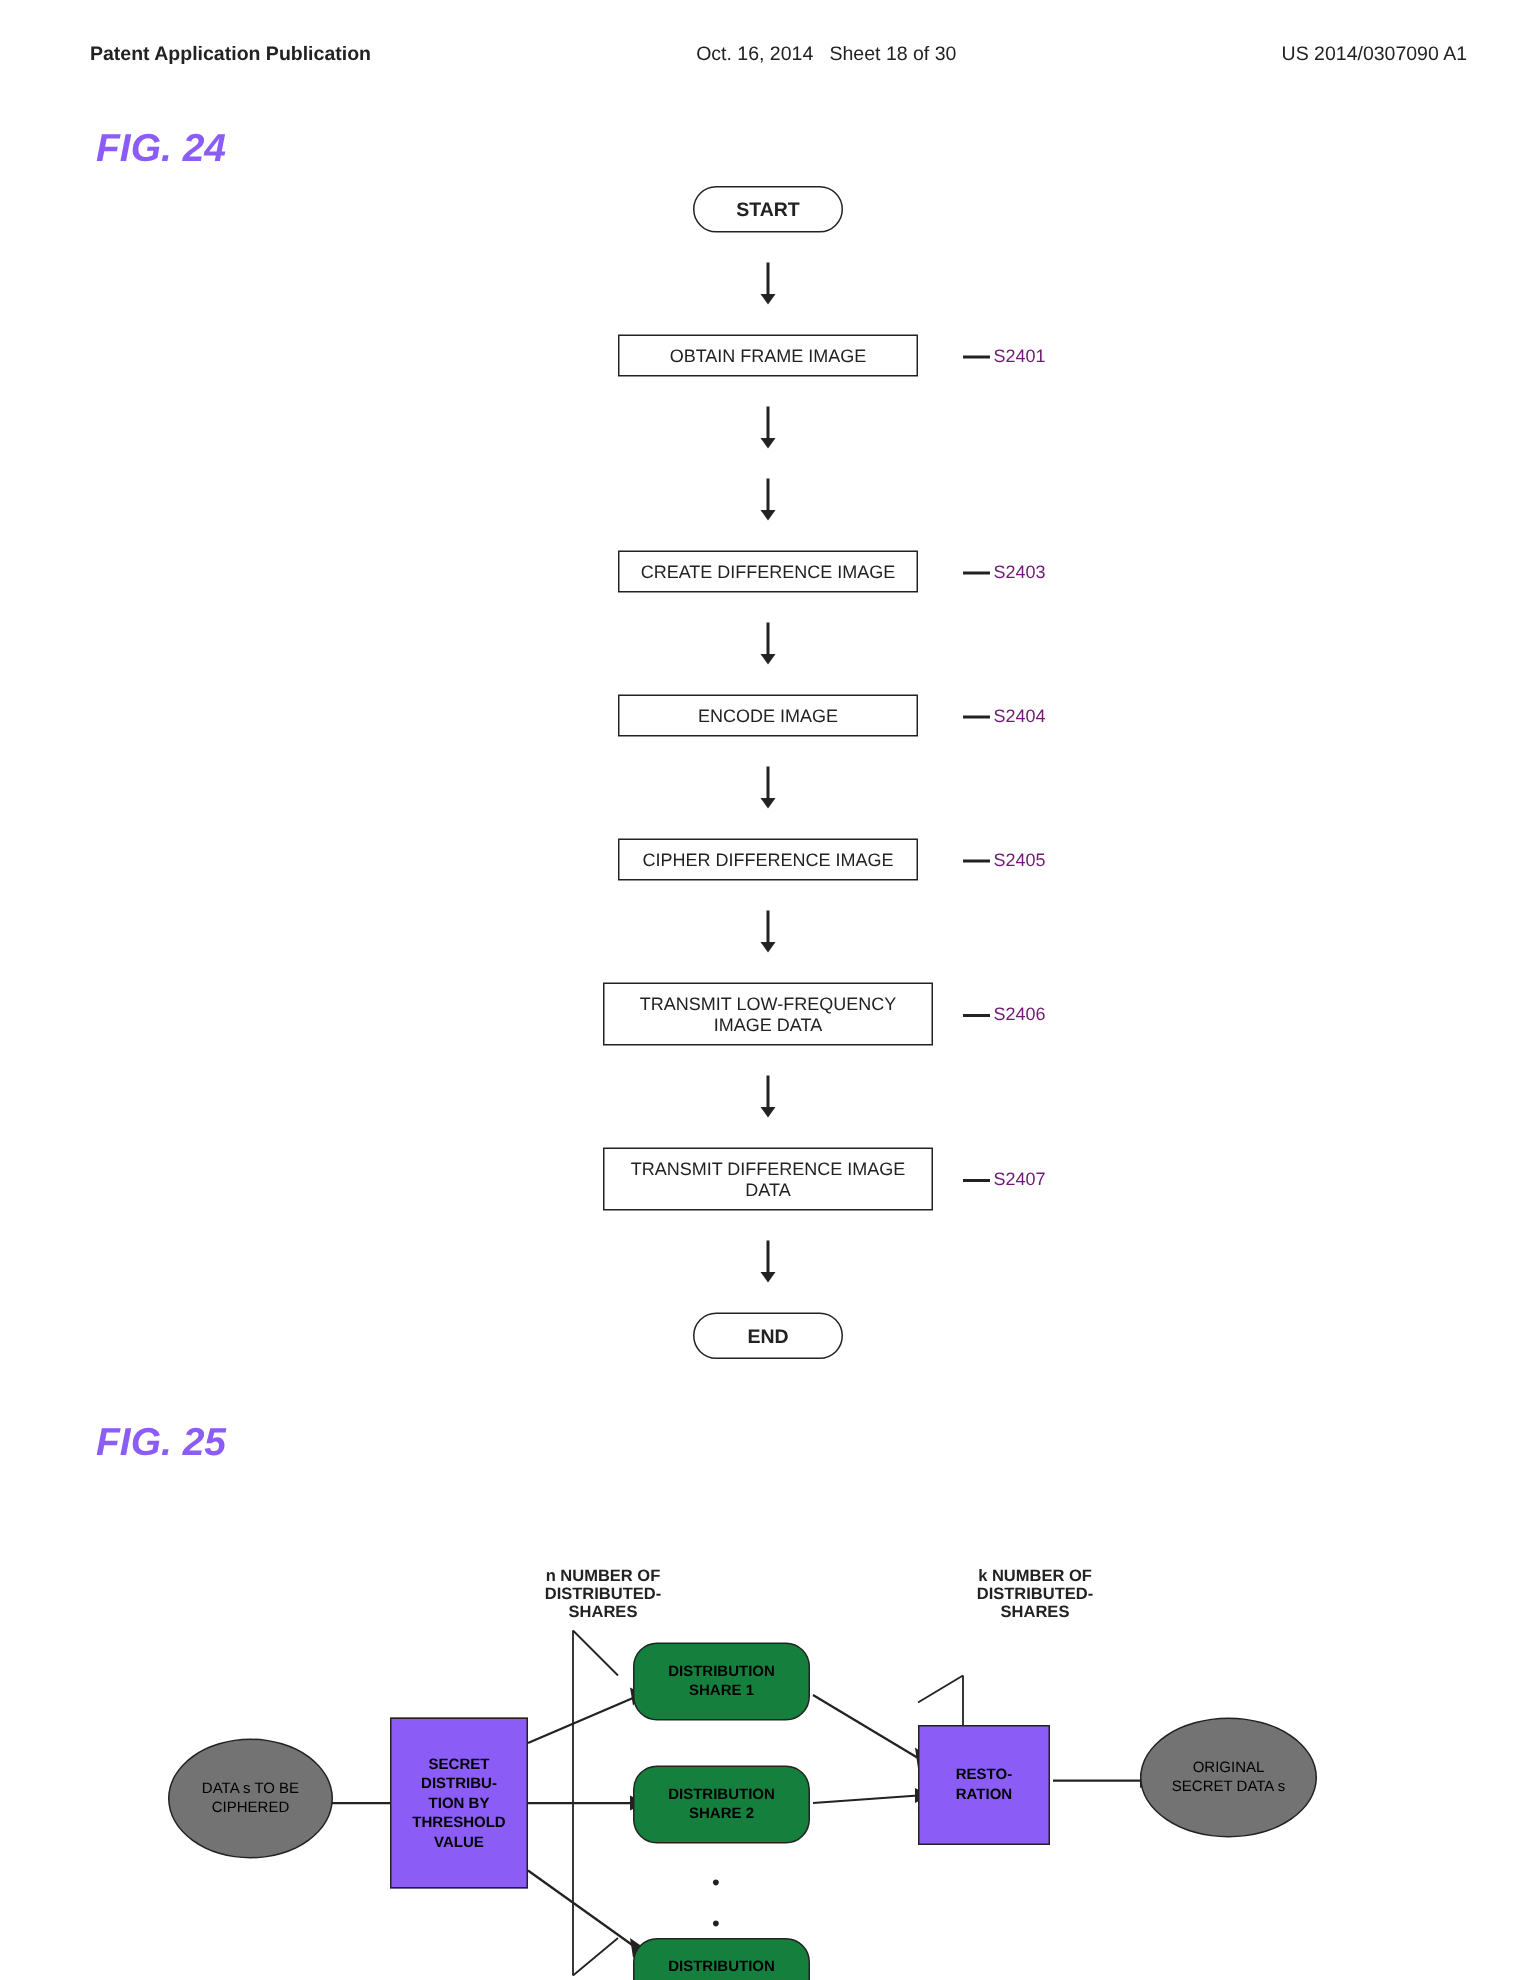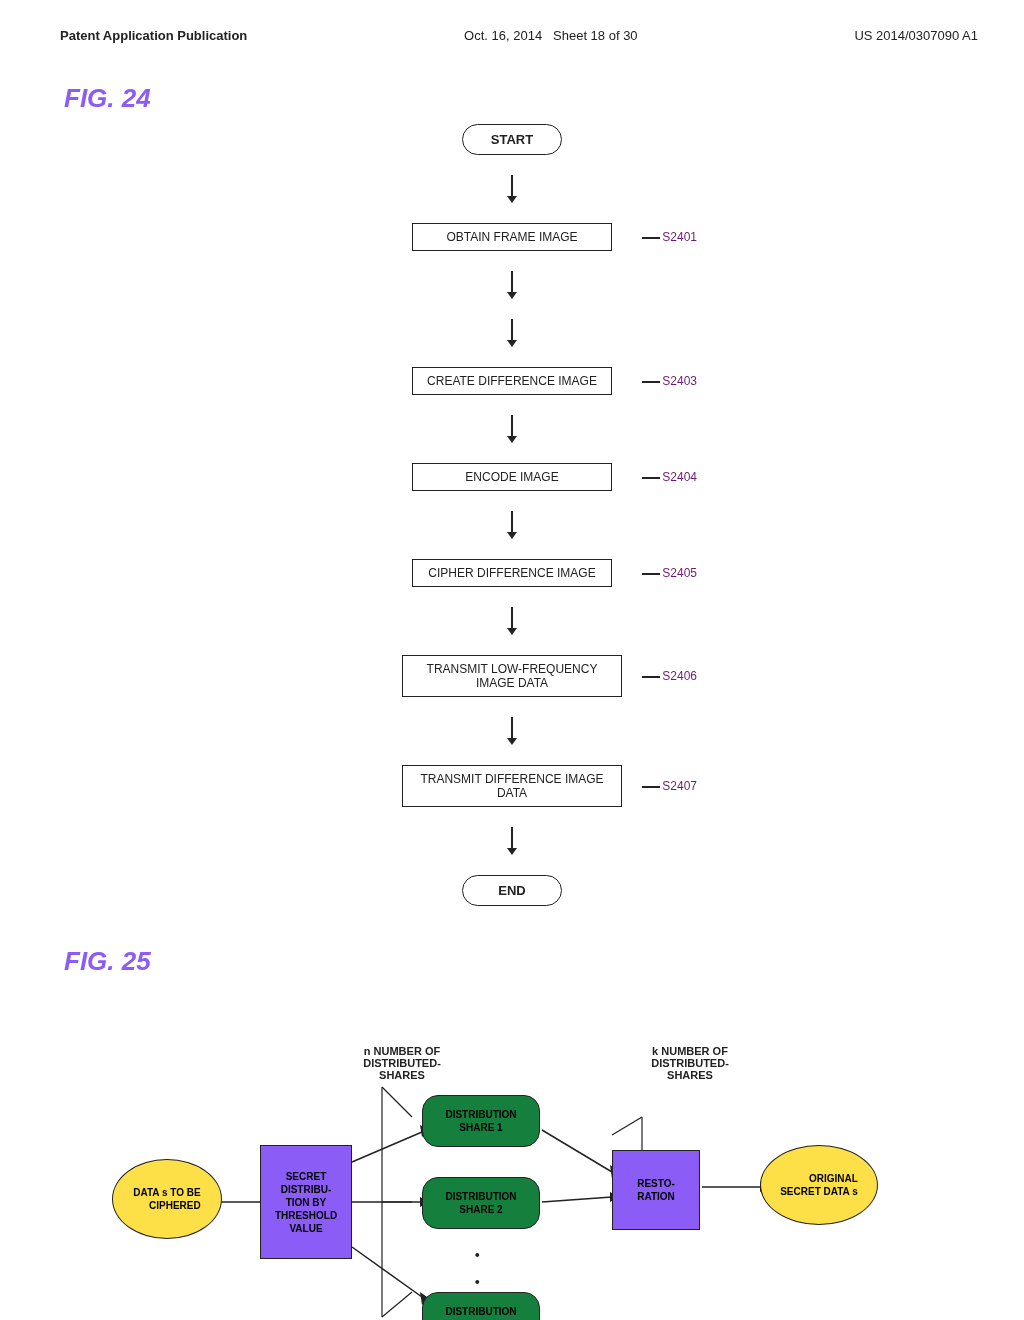--- a/index.html
+++ b/index.html
@@ -134,24 +134,24 @@
       font-weight: bold;
       display: flex;
       align-items: center;
       justify-content: center;
       line-height: 1.3;
     }
     .diag-oval {
       position: absolute;
       border: 1.5px solid #222;
       border-radius: 50%;
-      background: #fde047;
-      text-align: right;
+      background: #737373;
+      text-align: center;
       font-size: 11px;
-      font-weight: bold;
+      font-weight: normal;
       display: flex;
       align-items: center;
       justify-content: center;
       line-height: 1.3;
     }
     .diag-rounded {
       position: absolute;
       border: 1.5px solid #222;
       border-radius: 16px;
       background: #15803d;

